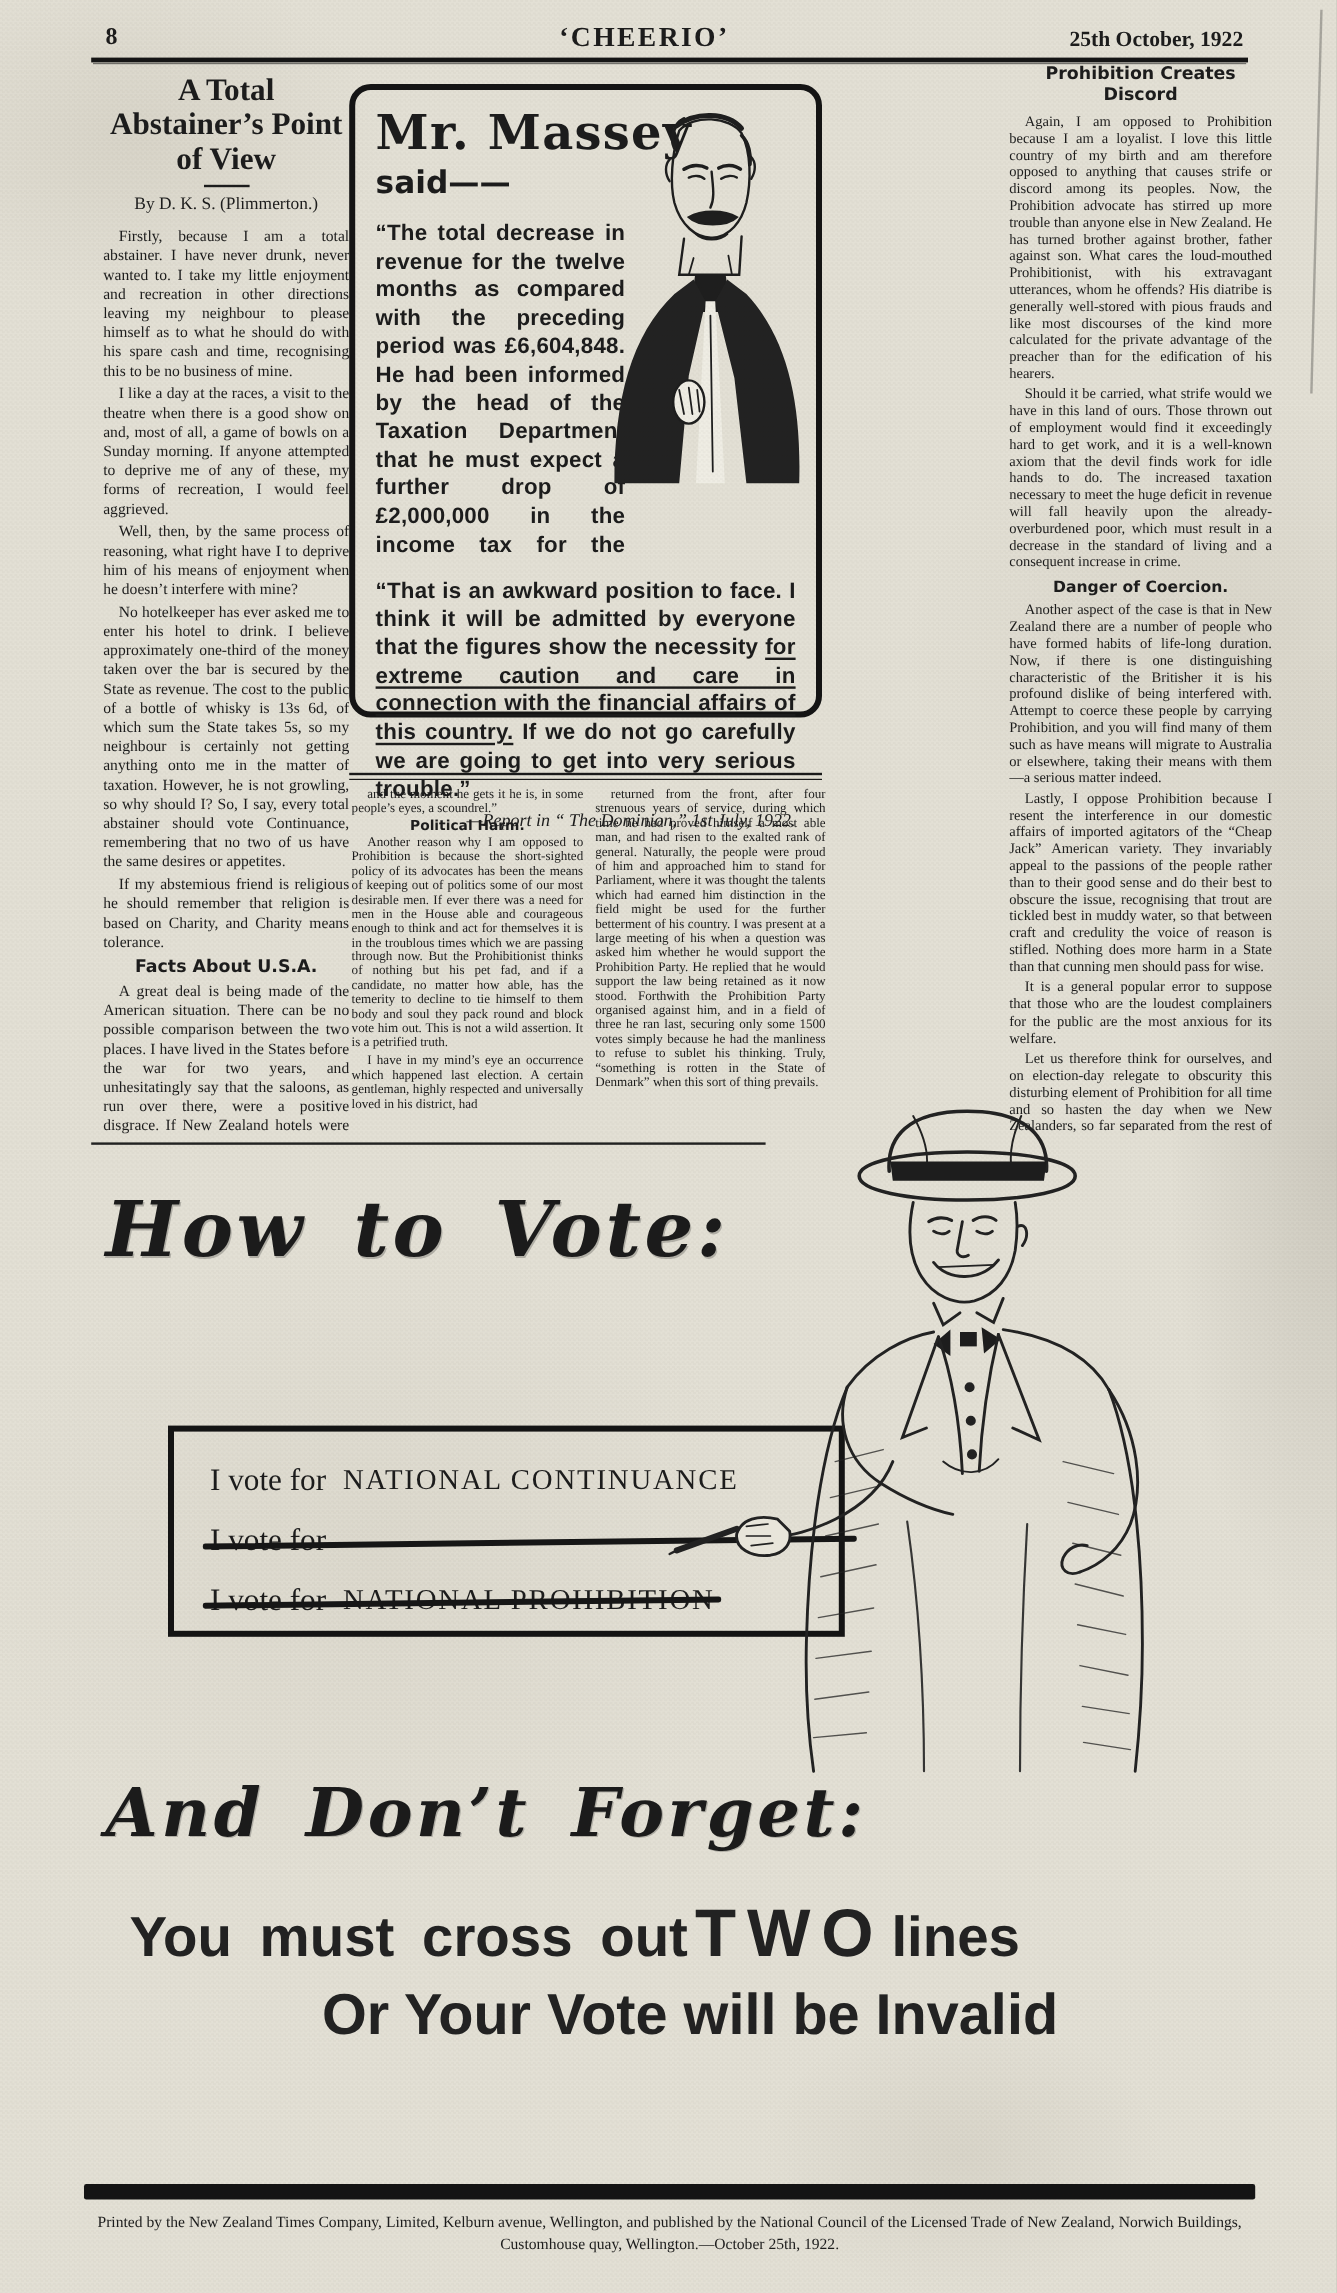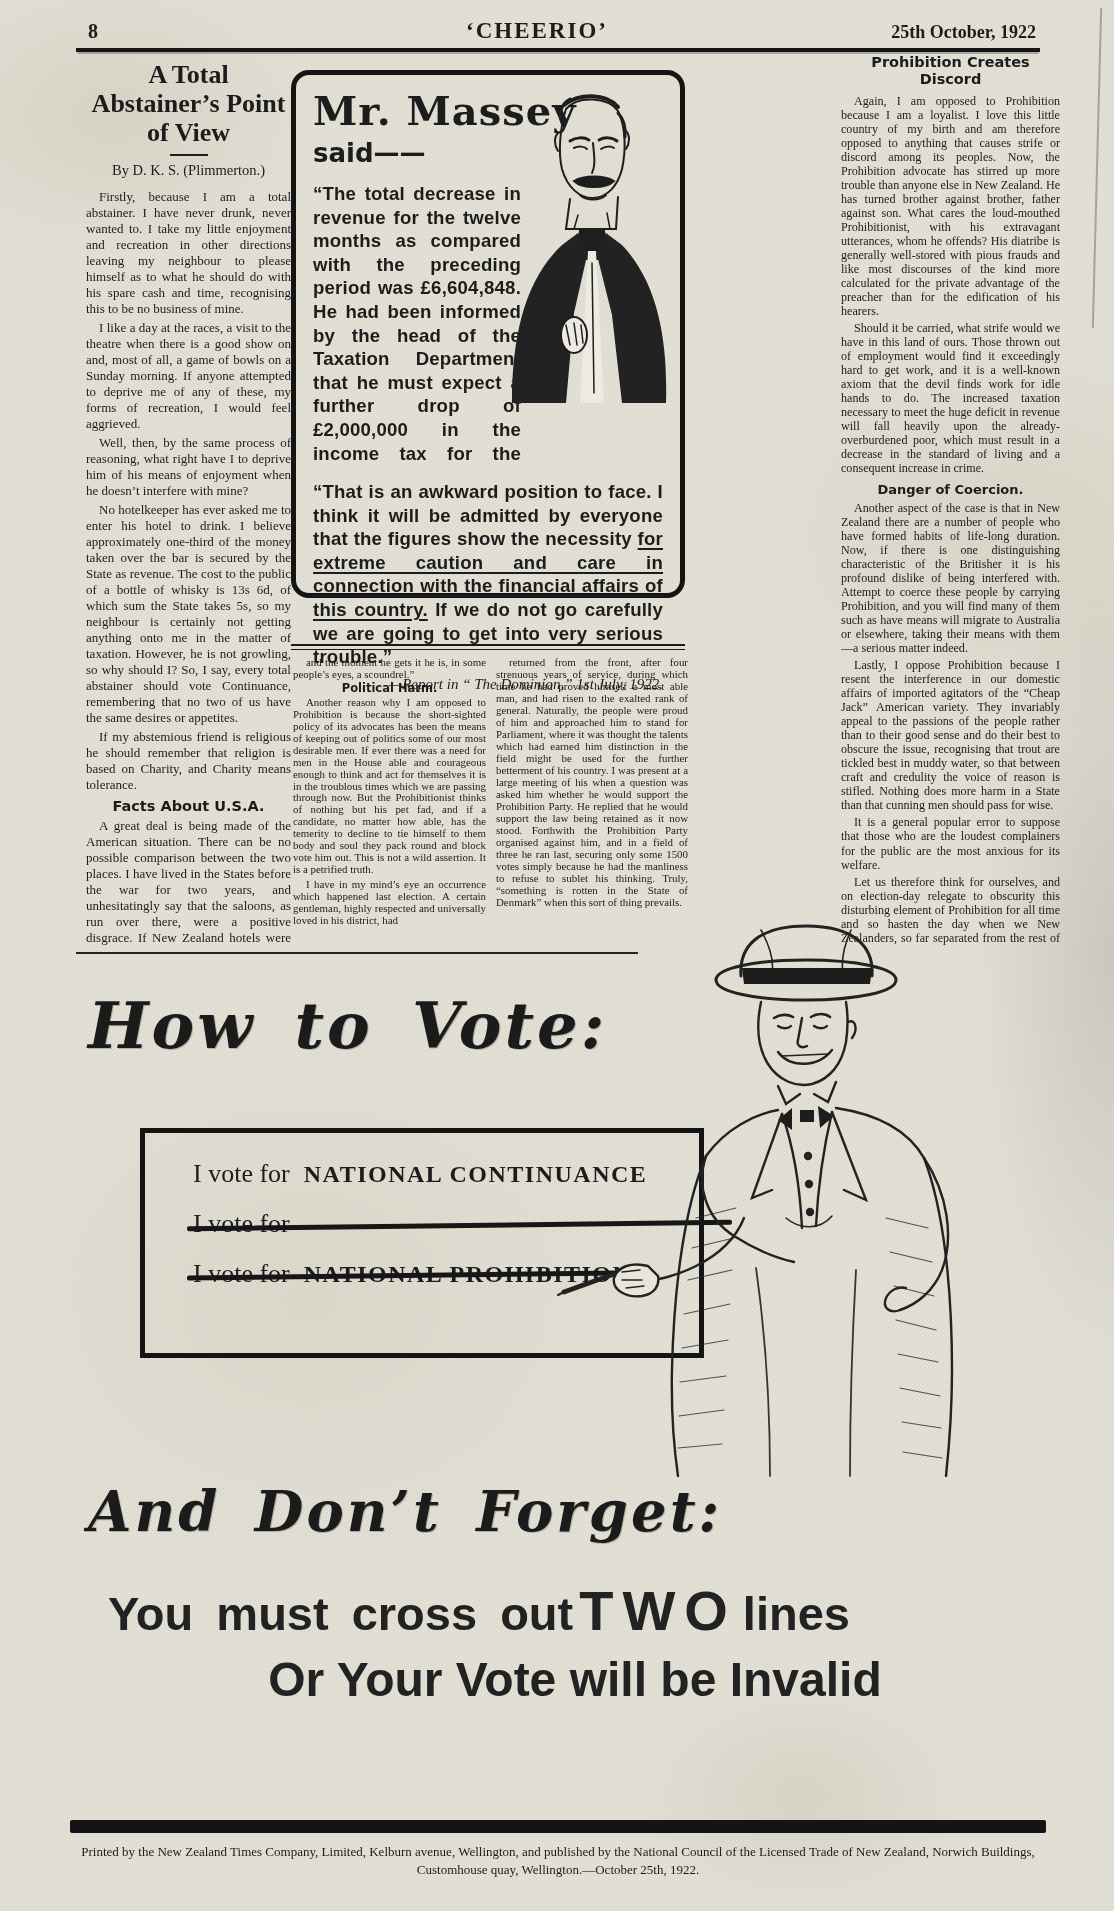--- a/index.html
+++ b/index.html
@@ -61,25 +61,25 @@
   .mq2 { margin-top:10px; }
   .mq2 .uline { text-decoration:underline; text-decoration-thickness:2px; text-underline-offset:3px; }
   .massey-attr { font-style:italic; font-size:15px; text-align:right; margin-top:7px; }
   .box-divider { position:absolute; left:291px; top:644px; width:394px; height:6px;
                  border-top:2px solid #1a1a1a; border-bottom:1.5px solid #1a1a1a; }
   
   .ad-rule { position:absolute; left:76px; top:952px; width:562px; height:2px; background:#222; }
   .howto { position:absolute; left:88px; top:988px; font-family:"DejaVu Serif", serif;
            font-weight:bold; font-style:italic; font-size:64px; letter-spacing:3px;
            word-spacing:14px; color:#1b1b1b; text-shadow:1px 1px 0 rgba(30,30,30,.25); }
-  .ballot { position:absolute; left:140px; top:1128px; width:564px; height:230px;
-            border:5px solid #141414; padding:16px 0 0 48px; z-index:2; background:transparent; }
+  .ballot { position:absolute; left:140px; top:1188px; width:564px; height:176px;
+            border:5px solid #141414; padding:16px 0 0 30px; z-index:2; background:transparent; }
   .ballot-row { position:relative; height:50px; display:flex; align-items:center; }
   .ballot-prefix { font-size:26px; margin-right:14px; }
-  .ballot-option { font-size:24px; letter-spacing:1.5px;font-weight:bold; }
+  .ballot-option { font-size:24px; letter-spacing:1.5px; }
   .strike { position:absolute; top:24px; height:4.5px; background:#161616; border-radius:2px;
             transform:rotate(-0.7deg); }
   .strike.s2 { left:-6px; width:545px; }
   .strike.s3 { left:-6px; width:432px; }
   .voter-illo { position:absolute; left:556px; top:918px; width:460px; height:560px;
                 z-index:3; pointer-events:none; }
   .dontforget { position:absolute; left:88px; top:1478px; font-family:"DejaVu Serif", serif;
                 font-weight:bold; font-style:italic; font-size:56px; letter-spacing:3px;
                 word-spacing:12px; color:#1b1b1b; text-shadow:1px 1px 0 rgba(30,30,30,.25); }
   .warning1 { position:absolute; left:108px; top:1578px; width:960px;

